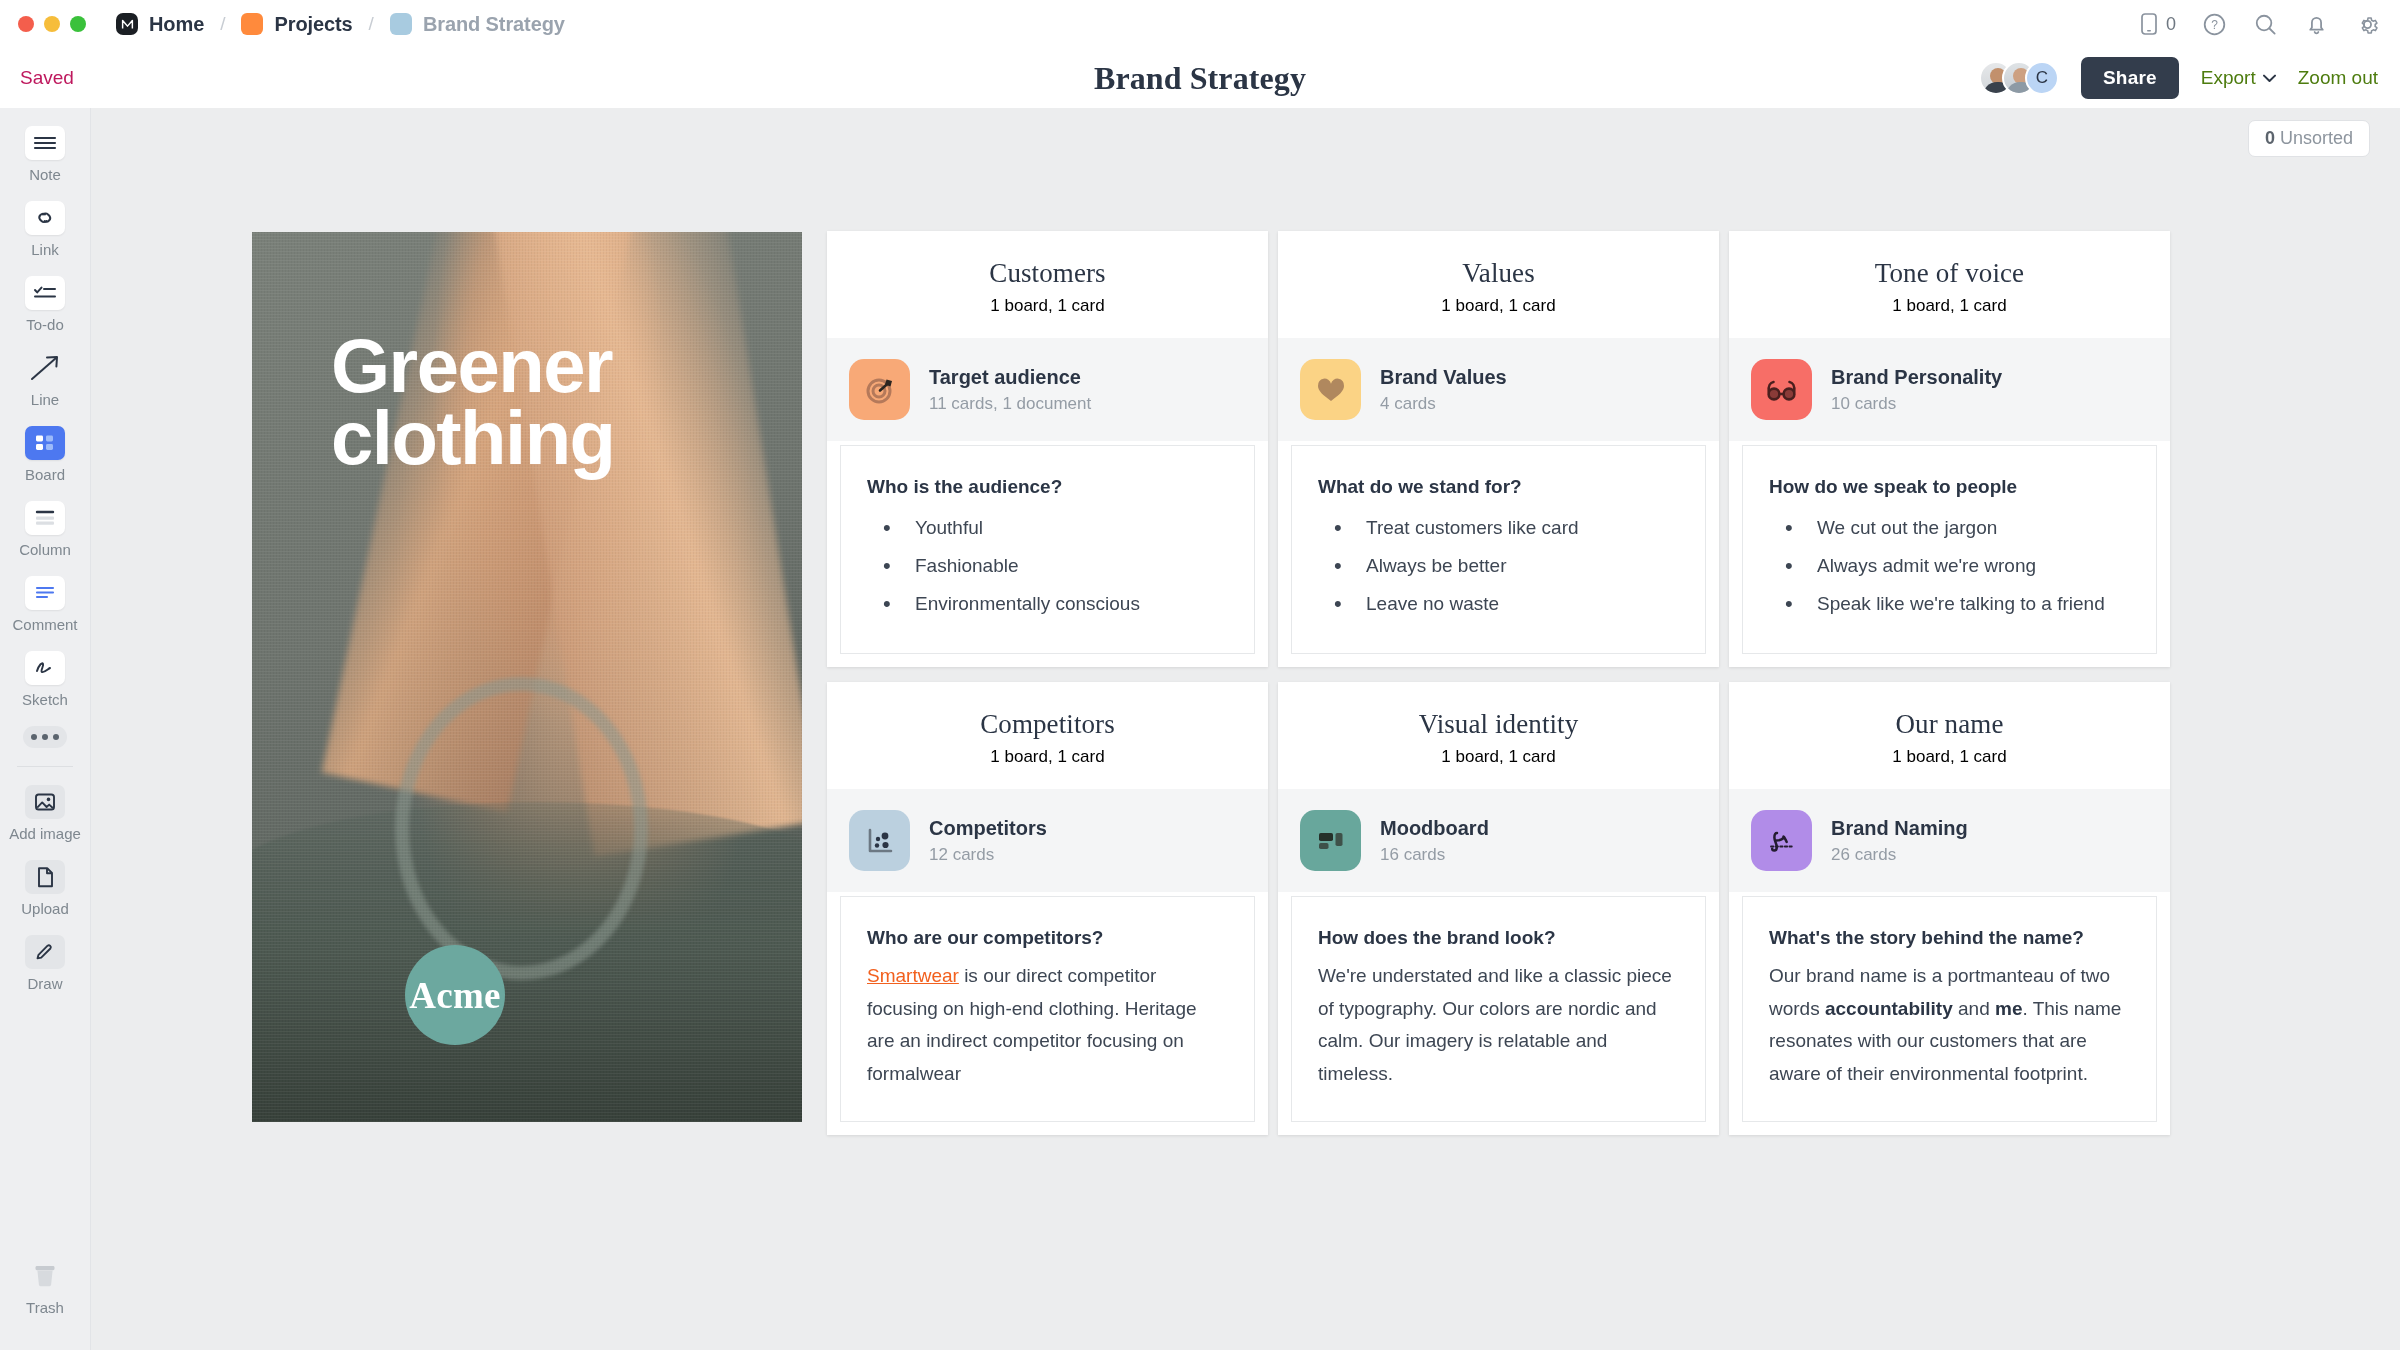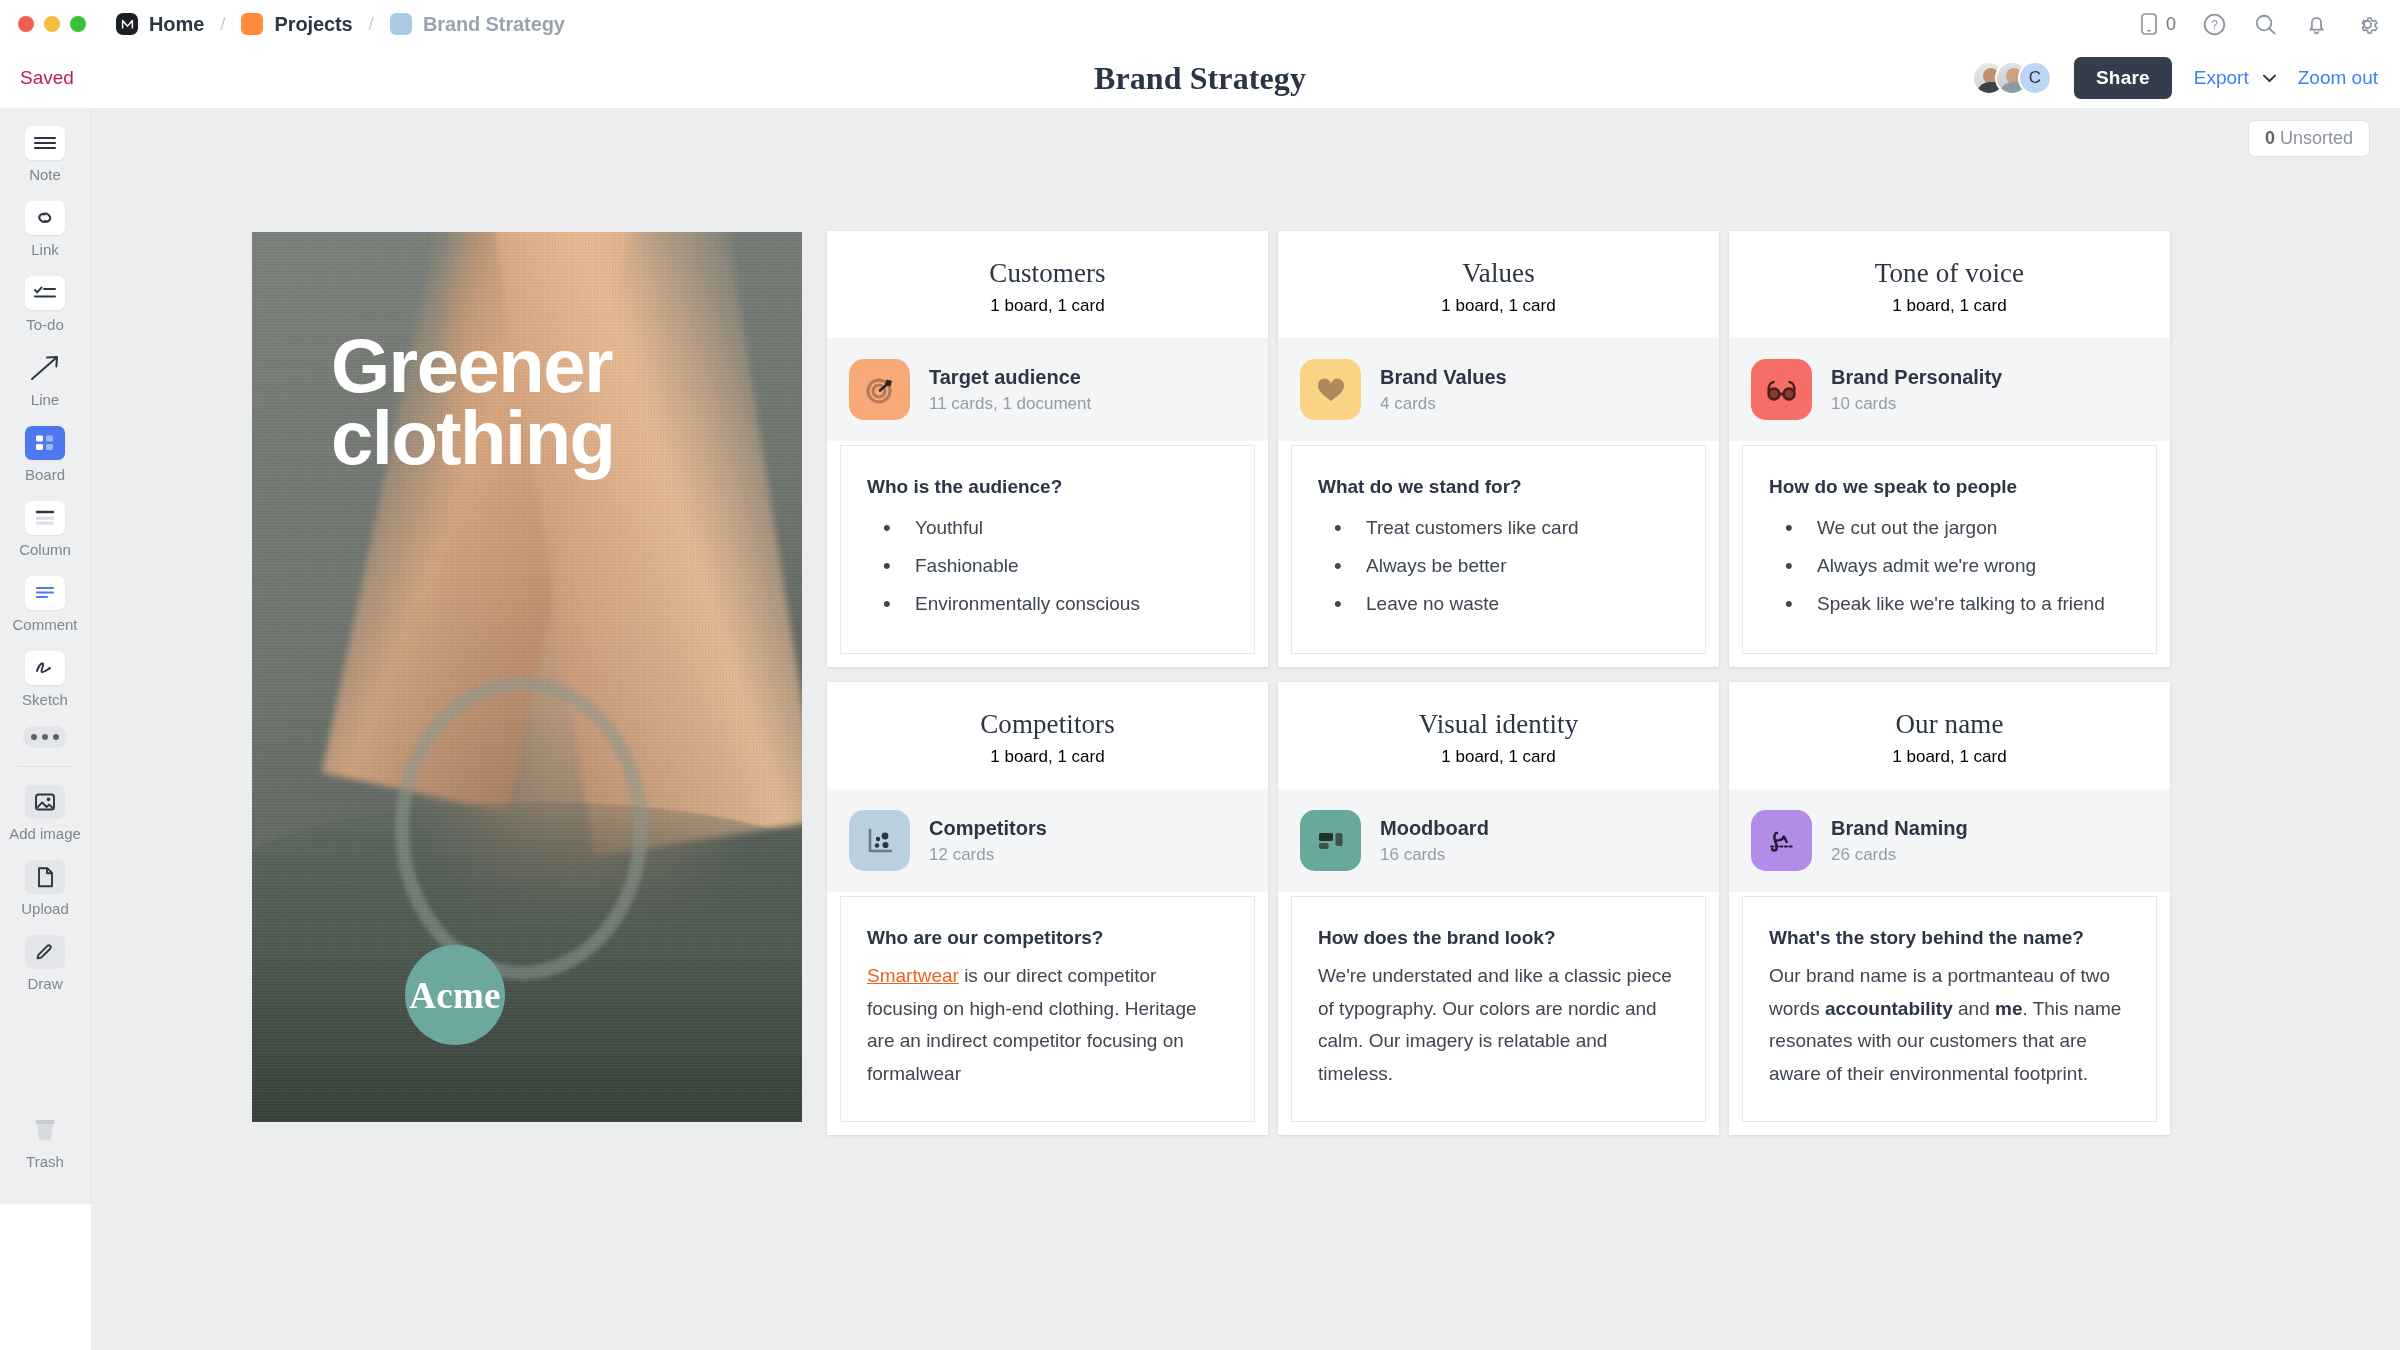--- a/index.html
+++ b/index.html
@@ -67,25 +67,25 @@
   .av .head { position:absolute; width:16px; height:16px; border-radius:50%;
               background:#C2906C; left:9px; top:5px; }
   .av .body { position:absolute; width:30px; height:18px; border-radius:14px 14px 0 0;
               background:#3A424C; left:2px; top:19px; }
   .av2 .head { background:#CDA081; }
   .av2 .body { background:#8D9AA5; }
   .btn-share {
     background: #333D4C; color: #fff; font-size: 19px; font-weight: bold;
     padding: 10px 22px; border-radius: 7px; letter-spacing: 0.2px;
   }
-  .btn-plain { font-size: 19px; color: #3b82f6; display:flex; align-items:center; gap:14px; }
+  .btn-plain { font-size: 19px; color: #4d7c0f; display:flex; align-items:center; gap:7px; }
 
   
   .toolbar {
-    position: absolute; left: 0; top: 108px; width: 91px; height: 1096px;
+    position: absolute; left: 0; top: 108px; width: 91px; height: 1242px;
     background: #EEEFF1; border-right: 1px solid #E2E4E7;
     display: flex; flex-direction: column; align-items: center;
   }
   .tool { width: 91px; display: flex; flex-direction: column; align-items: center; margin-top: 18px; }
   .tool-ico {
     width: 40px; height: 34px; border-radius: 7px; background: #ffffff;
     display: flex; align-items: center; justify-content: center;
     box-shadow: 0 1px 2px rgba(0,0,0,0.07);
   }
   .tool-ico.plain { background: transparent; box-shadow: none; }

